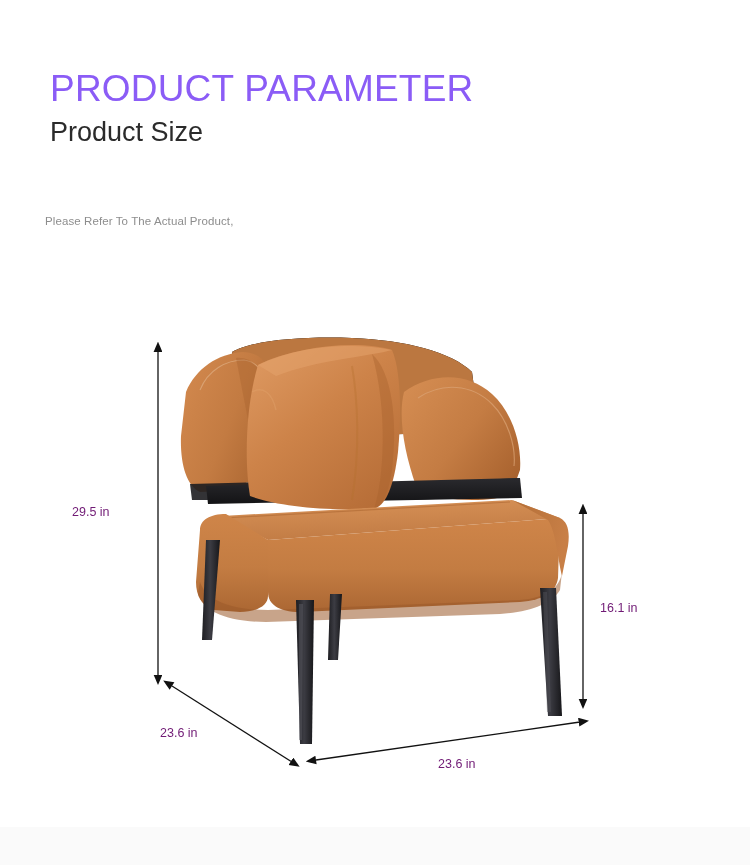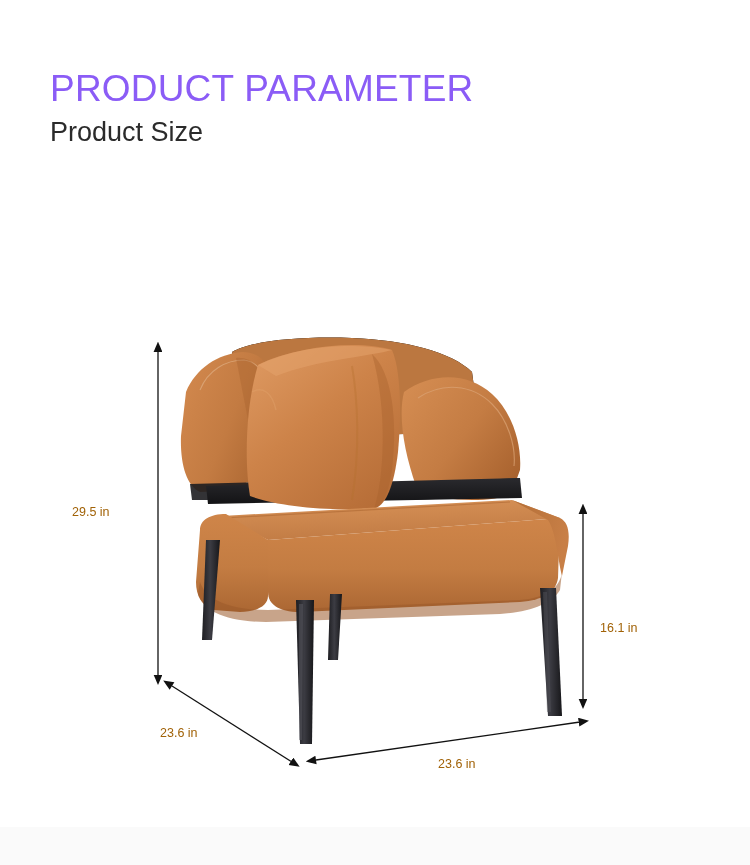--- a/index.html
+++ b/index.html
@@ -61,25 +61,25 @@
     line-height: 14px;
     color: #8d8d8d;
     white-space: nowrap;
     letter-spacing: 0.1px;
   }
 
   
   .dim-label {
     position: absolute;
     font-size: 12.5px;
-    color: #a16207;
+    color: #701a75;
     white-space: nowrap;
   }
   .dim-height  { left: 72px;  top: 505px; }
-  .dim-seat    { left: 600px; top: 601px; margin-top: 20px; }
+  .dim-seat    { left: 600px; top: 601px; }
   .dim-depth   { left: 160px; top: 726px; }
   .dim-width   { left: 438px; top: 757px; }
 
   
   .diagram {
     position: absolute;
     left: 0;
     top: 0;
     width: 750px;
     height: 865px;
@@ -98,20 +98,21 @@
 </style>
 </head>
 <body>
 
 <div class="page">
 
   <div class="title-main">PRODUCT PARAMETER</div>
   <div class="title-sub">Product Size</div>
 
   <div class="note-block">
+    <div>Please Refer To The Actual Product,</div>
   </div>
 
   <svg class="diagram" viewBox="0 0 750 865">
     <defs>
 
       <linearGradient id="gPillow" x1="0.15" y1="0" x2="0.9" y2="1">
         <stop offset="0%" stop-color="#dd9860"></stop>
         <stop offset="42%" stop-color="#cd8349"></stop>
         <stop offset="100%" stop-color="#b56c36"></stop>
       </linearGradient>

